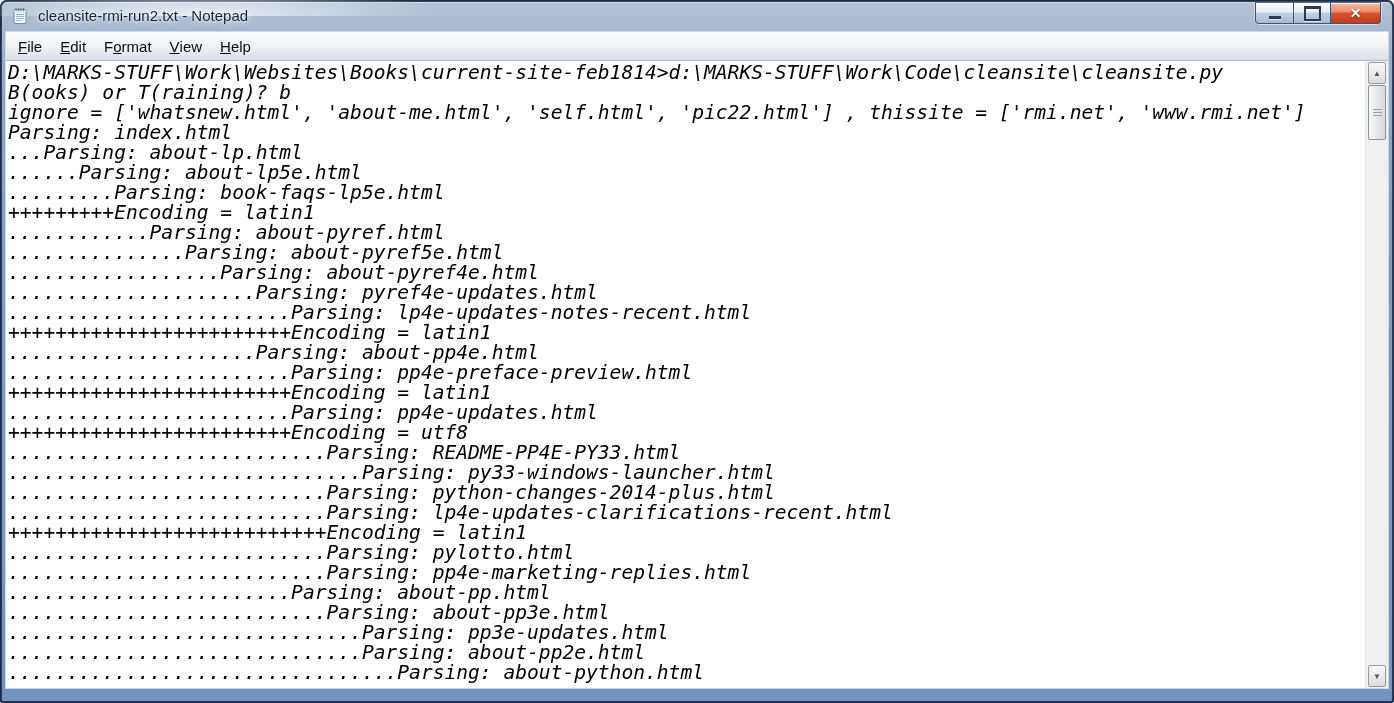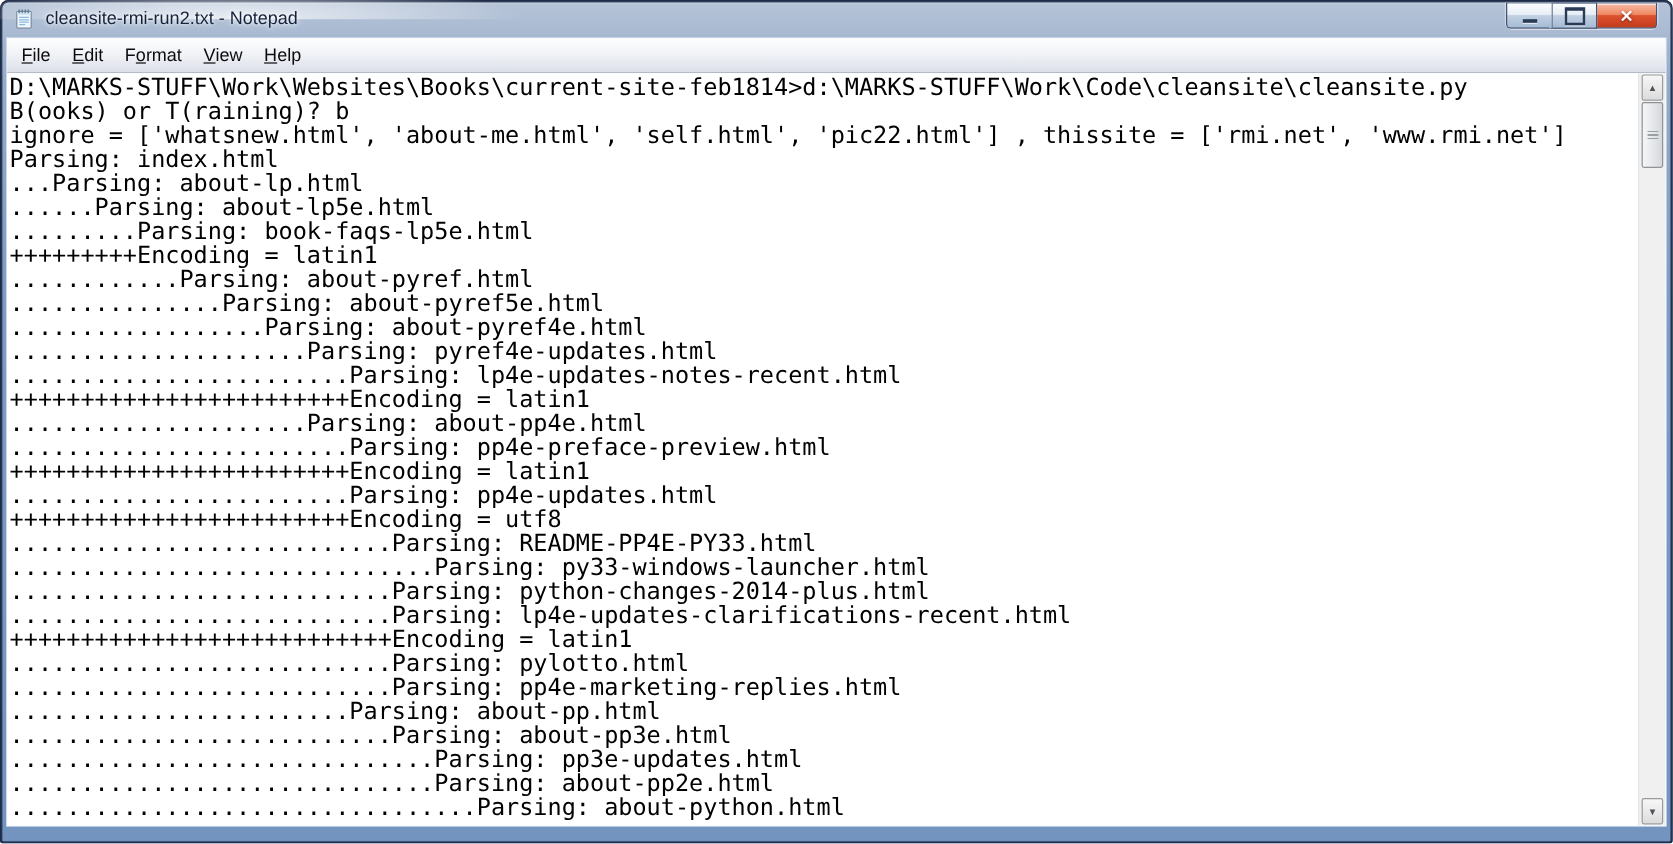--- a/index.html
+++ b/index.html
@@ -46,21 +46,21 @@
 
   .menubar { height:28px; display:flex; align-items:stretch;
     background:linear-gradient(180deg,#fefefe 0%, #eef0f5 55%, #dbdfe9 100%);
     border-bottom:1px solid #b4bac6; padding-left:3px; }
   .menu-item { display:flex; align-items:center; padding:0 9px; font-size:15px; color:#0c0c0c; cursor:default; }
   .menu-item u { text-decoration:underline; }
 
   .editor { flex:1; position:relative; overflow:hidden; background:#fff; }
   .text-content { position:absolute; left:2px; top:2px; right:24px; bottom:0;
     font-family:"DejaVu Sans Mono", monospace; font-size:19.6px; line-height:20px;
-    color:#000; white-space:pre; overflow:hidden; }
+    color:#000; white-space:pre; overflow:hidden;font-style:italic; }
   .line { height:20px; }
 
   
   .v-scrollbar { position:absolute; top:0; right:0; bottom:0; width:22px;
     background:#f0f0f0; border-left:1px solid #e4e5e7; }
   .sb-btn { position:absolute; left:2px; right:2px; height:20px;
     border:1px solid #999b9d; border-radius:2px;
     background:linear-gradient(180deg,#f7f7f7 0%, #ebebeb 45%, #dcdcdc 100%);
     color:#4e5револ357; color:#4e5357; font-size:8px; display:flex; align-items:center; justify-content:center; }
   .sb-up { top:1px; }

